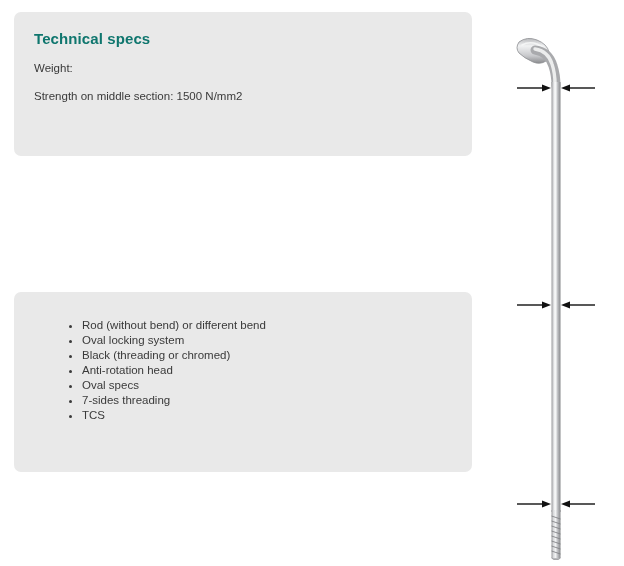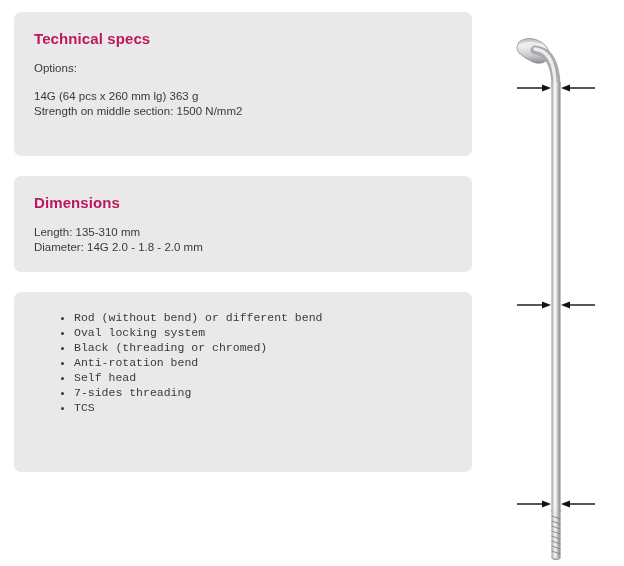--- a/index.html
+++ b/index.html
@@ -25,41 +25,40 @@
     left: 14px;
     width: 458px;
     background: #e9e9e9;
     border-radius: 7px;
     box-sizing: border-box;
     padding: 18px 20px 18px 20px;
   }
   .panel-title {
     font-size: 15px;
     font-weight: bold;
-    color: #be185d;
+    color: #0f766e;
     margin: 0 0 14px 0;
     letter-spacing: 0.1px;
   }
   .panel-body {
     font-size: 11.5px;
     line-height: 15px;
     color: #3a3a3a;
   }
   .spacer-line {
     height: 13px;
   }
   .panel-specs { top: 12px; height: 144px; }
   .panel-dims  { top: 176px; height: 96px; }
   .panel-opts  { top: 292px; height: 180px; }
 
   ul.options {
-    margin: 0;
+    margin: 8px;
     padding: 0 0 0 40px;
     list-style: disc;
-    font-family: Liberation Mono, monospace;
   }
   ul.options li {
     font-size: 11.5px;
     line-height: 15px;
     color: #3a3a3a;
     padding: 0;
     margin: 0;
   }
 
   
@@ -75,43 +74,35 @@
   }
 </style>
 </head>
 <body>
 
 <div class="page">
 
   <section class="panel panel-specs">
     <h2 class="panel-title">Technical specs</h2>
     <div class="panel-body">
-      <div>Options:</div>
+      <div>Weight:</div>
       <div class="spacer-line"></div>
-      <div>14G (64 pcs x 260 mm lg) 363 g</div>
       <div>Strength on middle section: 1500 N/mm2</div>
     </div>
   </section>
 
-  <section class="panel panel-dims">
-    <h2 class="panel-title">Dimensions</h2>
-    <div class="panel-body">
-      <div>Length: 135-310 mm</div>
-      <div>Diameter: 14G 2.0 - 1.8 - 2.0 mm</div>
-    </div>
-  </section>
 
   <section class="panel panel-opts">
     <div class="panel-body">
       <ul class="options">
         <li>Rod (without bend) or different bend</li>
         <li>Oval locking system</li>
         <li>Black (threading or chromed)</li>
-        <li>Anti-rotation bend</li>
-        <li>Self head</li>
+        <li>Anti-rotation head</li>
+        <li>Oval specs</li>
         <li>7-sides threading</li>
         <li>TCS</li>
       </ul>
     </div>
   </section>
 
   <div class="illustration">
     <svg class="spoke-svg" width="125" height="550" viewBox="0 0 125 550" xmlns="http://www.w3.org/2000/svg">
       <defs>
         <linearGradient id="steelV" x1="0" y1="0" x2="1" y2="0">

